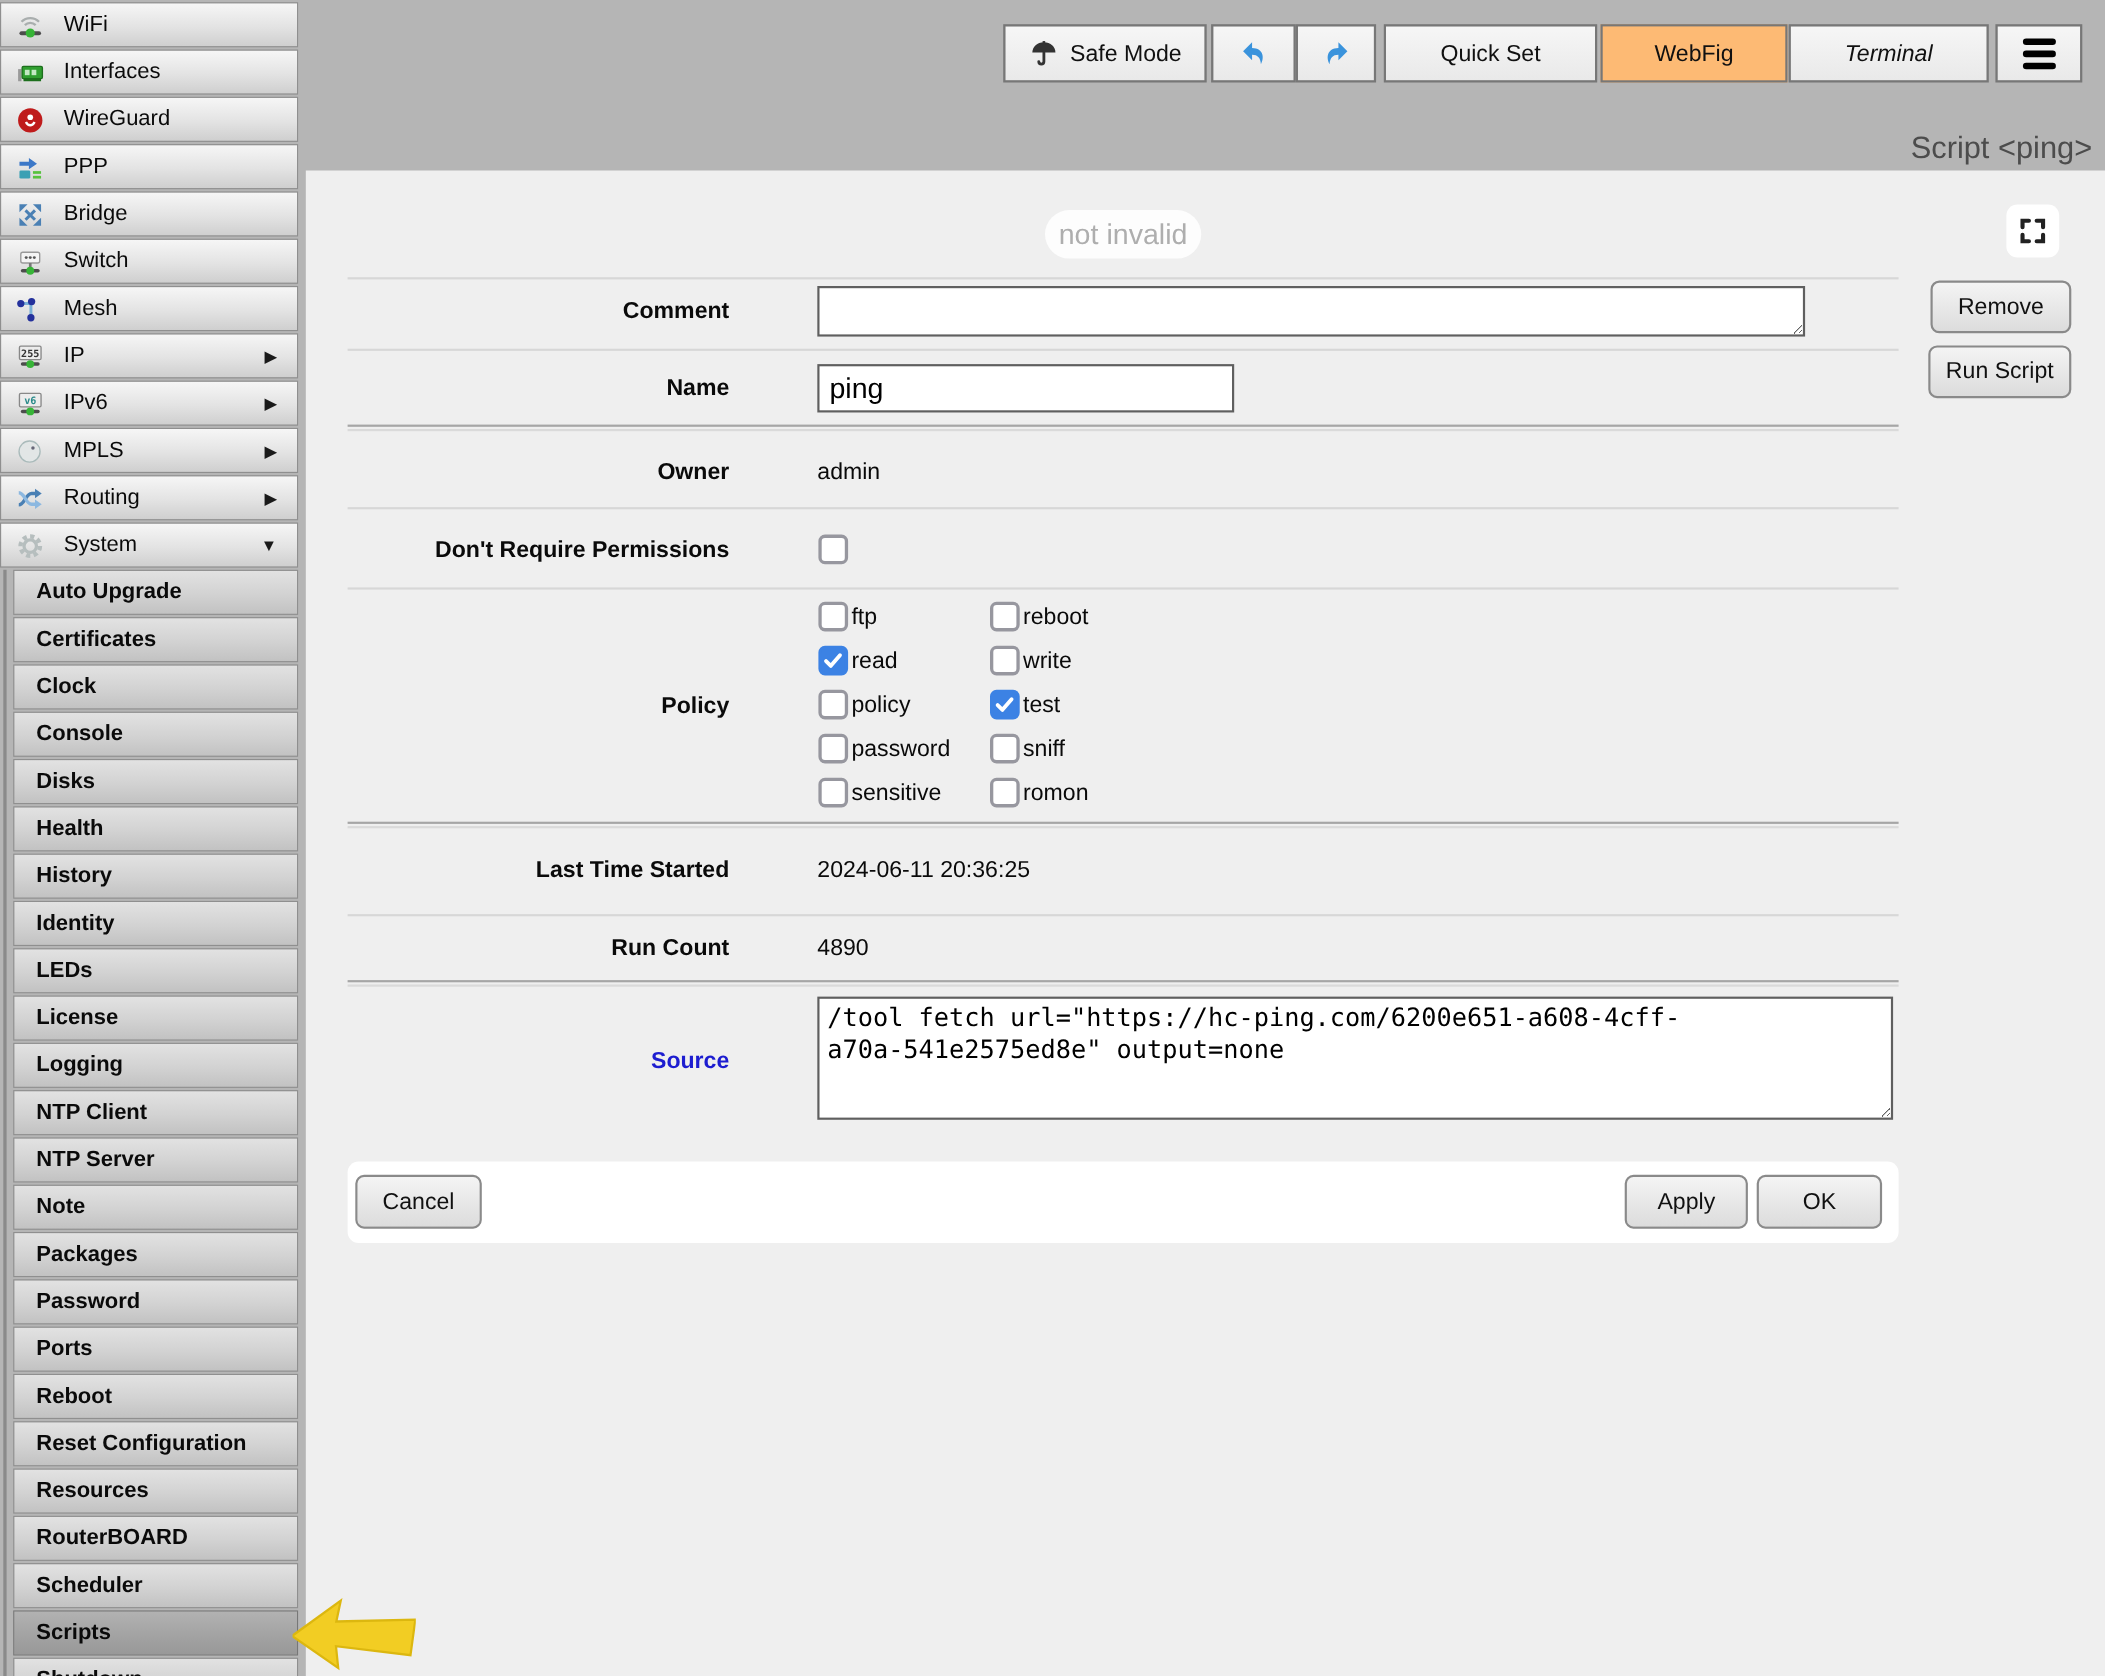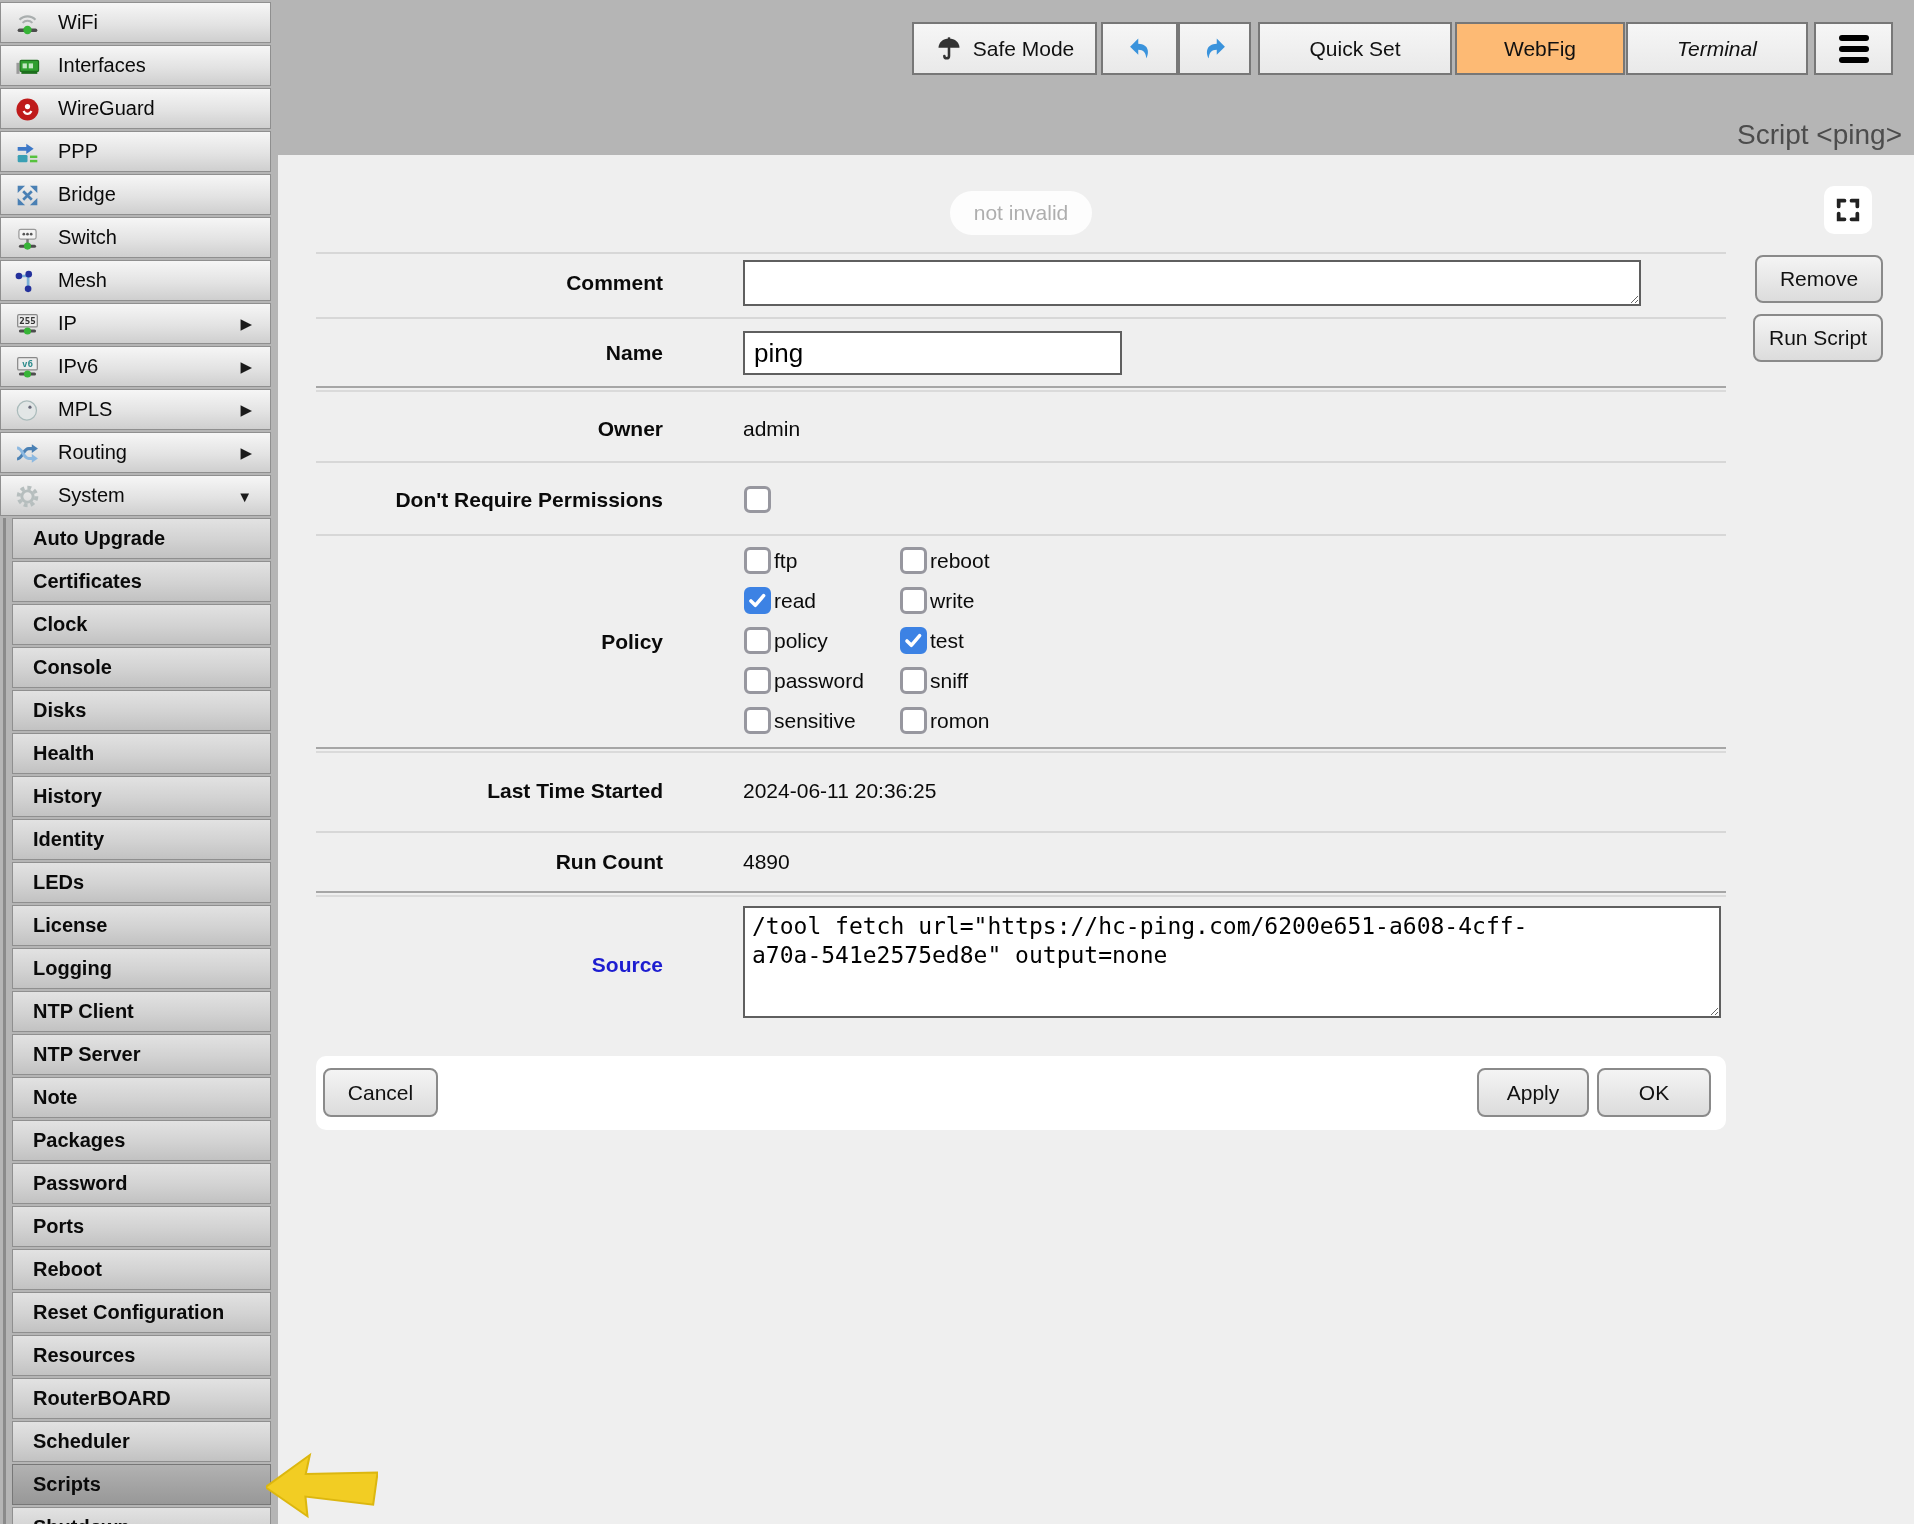--- a/index.html
+++ b/index.html
@@ -38,21 +38,21 @@
   
   #panel { position:absolute; left:278px; top:155px; width:1636px; height:1369px; background:#efefef; }
   .sep  { position:absolute; left:38px; width:1410px; height:2px; background:#d7d7d7; }
   .dsep { position:absolute; left:38px; width:1410px; height:6px;
           border-top:2px solid #a6a6a6; border-bottom:2px solid #dadada; background:#efefef; }
 
   .lbl { position:absolute; left:0; width:385px; text-align:right; font-size:21px; font-weight:bold; color:#0a0a0a; height:28px; line-height:28px; }
   .val { position:absolute; left:465px; font-size:21px; color:#0a0a0a; height:28px; line-height:28px; }
 
   .pill { position:absolute; left:672px; top:36px; width:142px; height:44px; background:#fdfdfd;
-    border-radius:22px; color:#aeaeae; font-size:21px; display:flex; align-items:center; justify-content:center; }
+    border-radius:22px; color:#aeaeae; font-size:26px; display:flex; align-items:center; justify-content:center; }
 
   .sq-btn { position:absolute; background:linear-gradient(180deg,#f4f4f4,#dcdcdc); border:2px solid #8a8a8a;
     border-radius:8px; font-size:21px; color:#111; display:flex; align-items:center; justify-content:center; cursor:pointer; }
 
   #fullscreen-btn { position:absolute; left:1546px; top:31px; width:48px; height:48px; background:#fff; border-radius:10px;
     display:flex; align-items:center; justify-content:center; cursor:pointer; }
   #fullscreen-btn svg { width:28px; height:28px; }
 
   textarea, input[type=text] { background:#fff; border:2px solid #5f5f5f; outline:none; }
   #comment-input { position:absolute; left:465px; top:105px; width:898px; height:46px;

